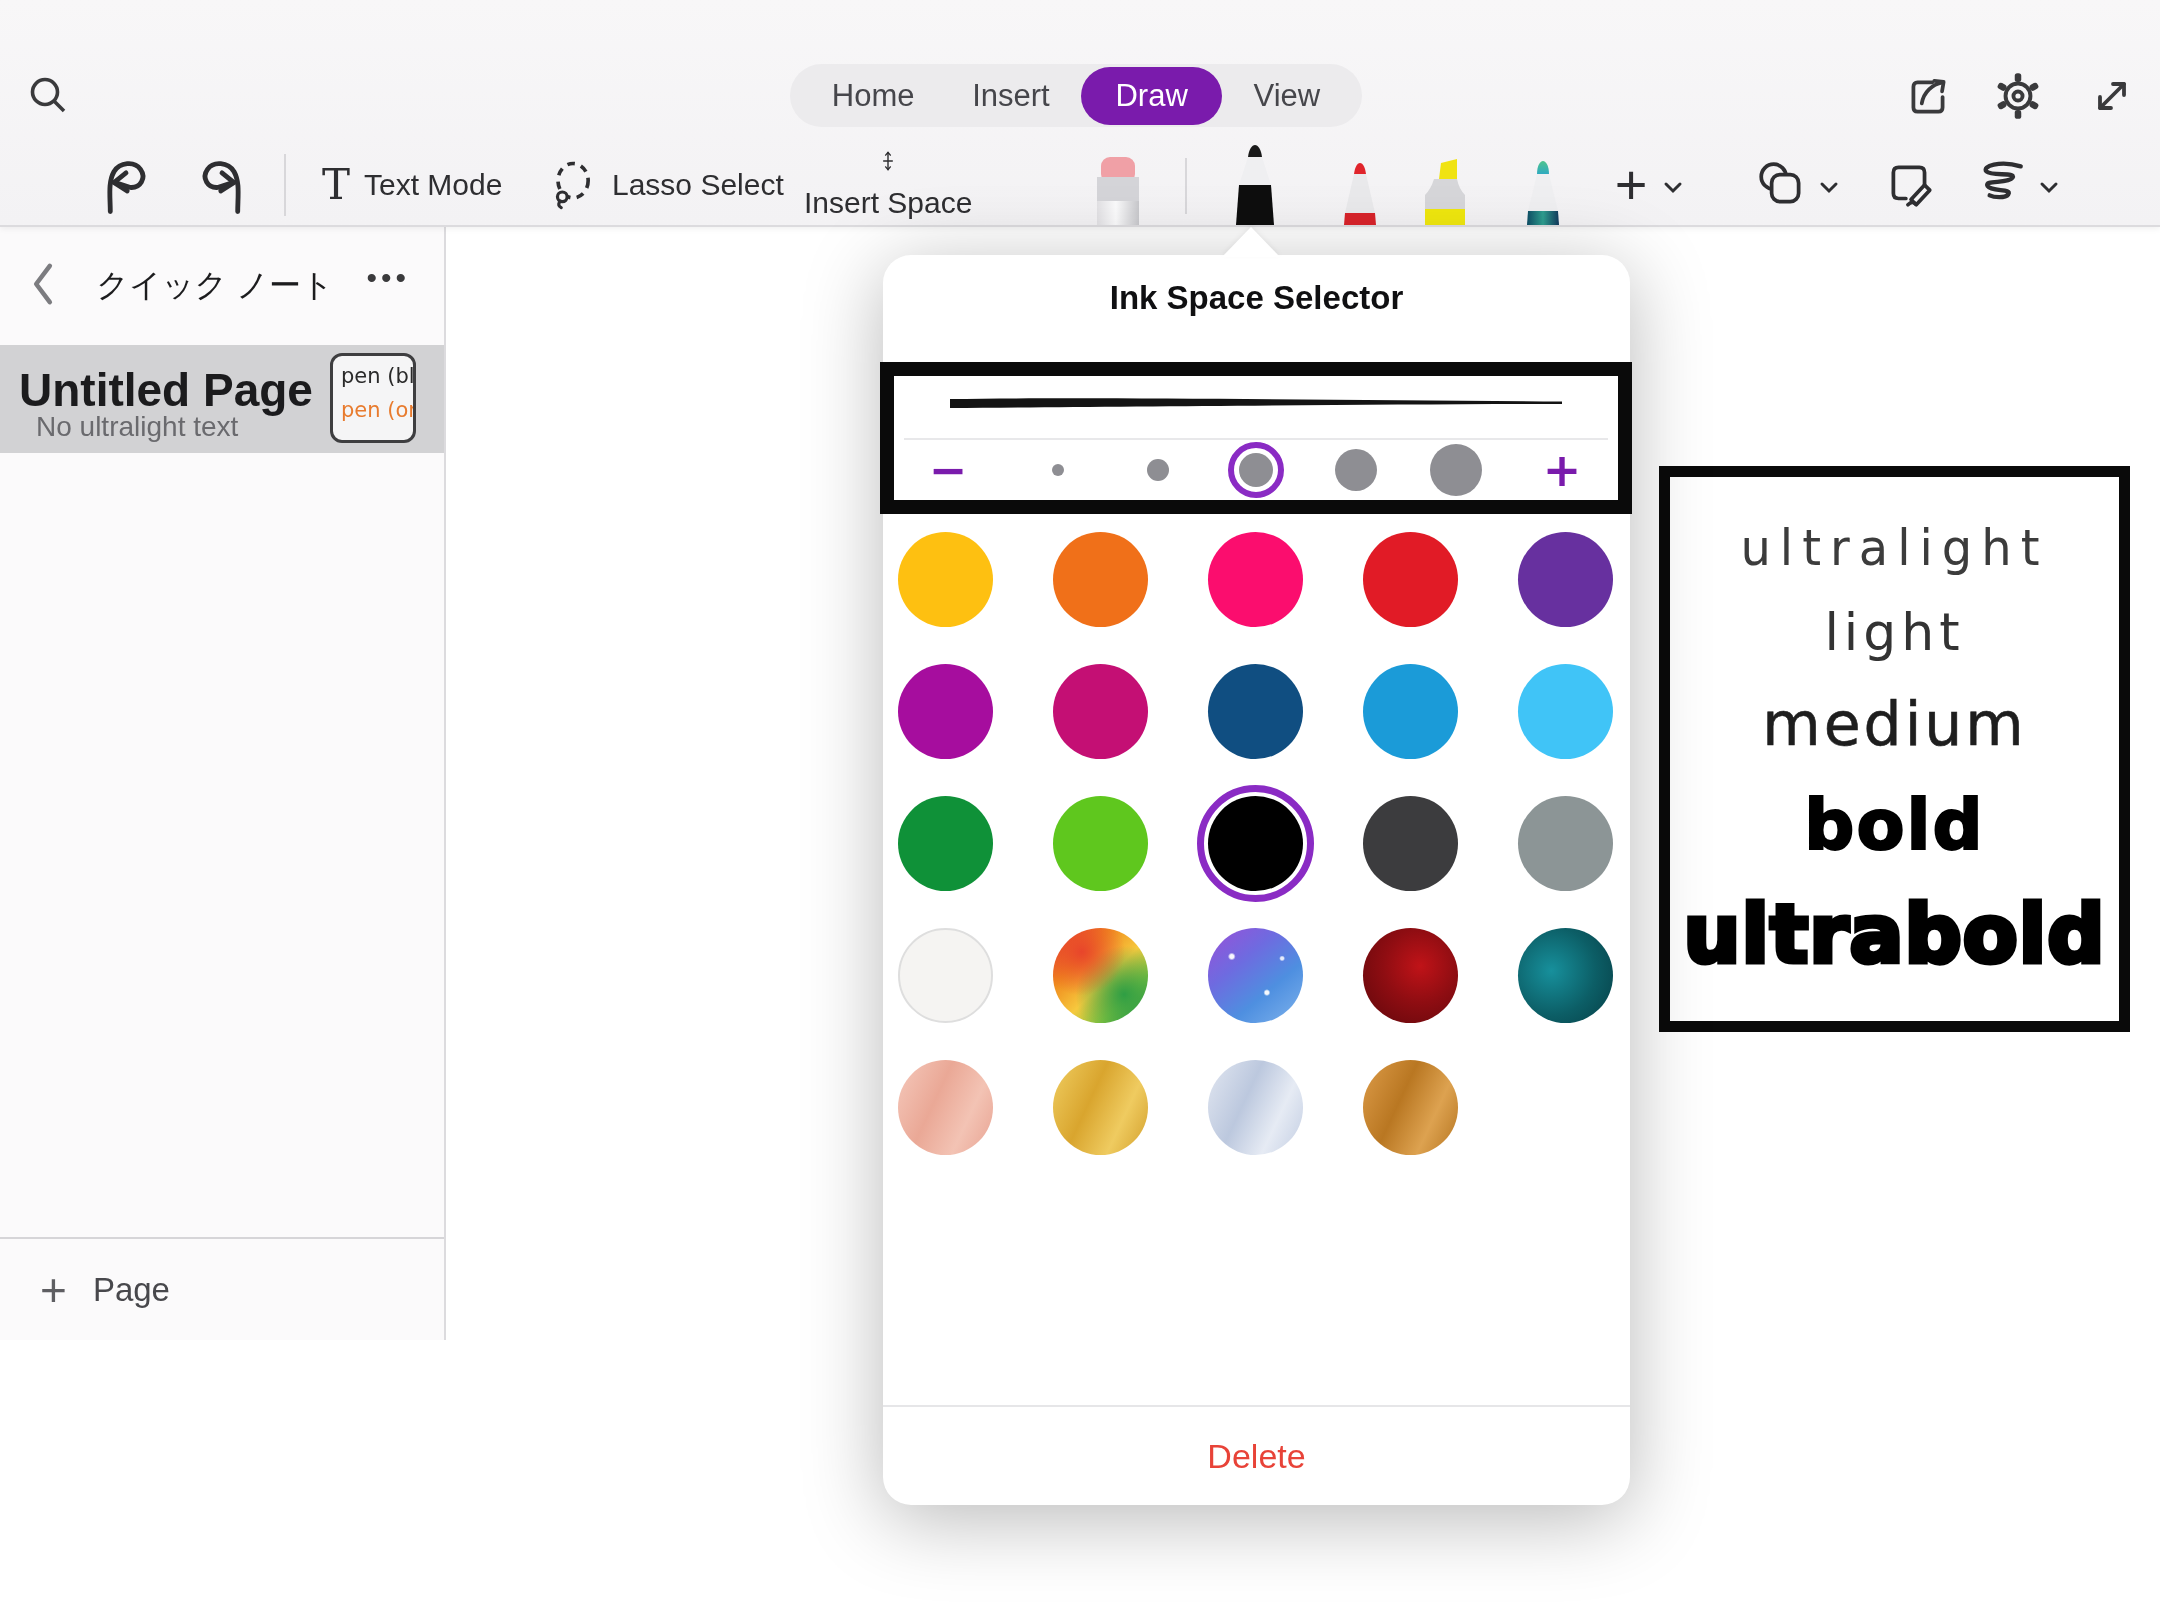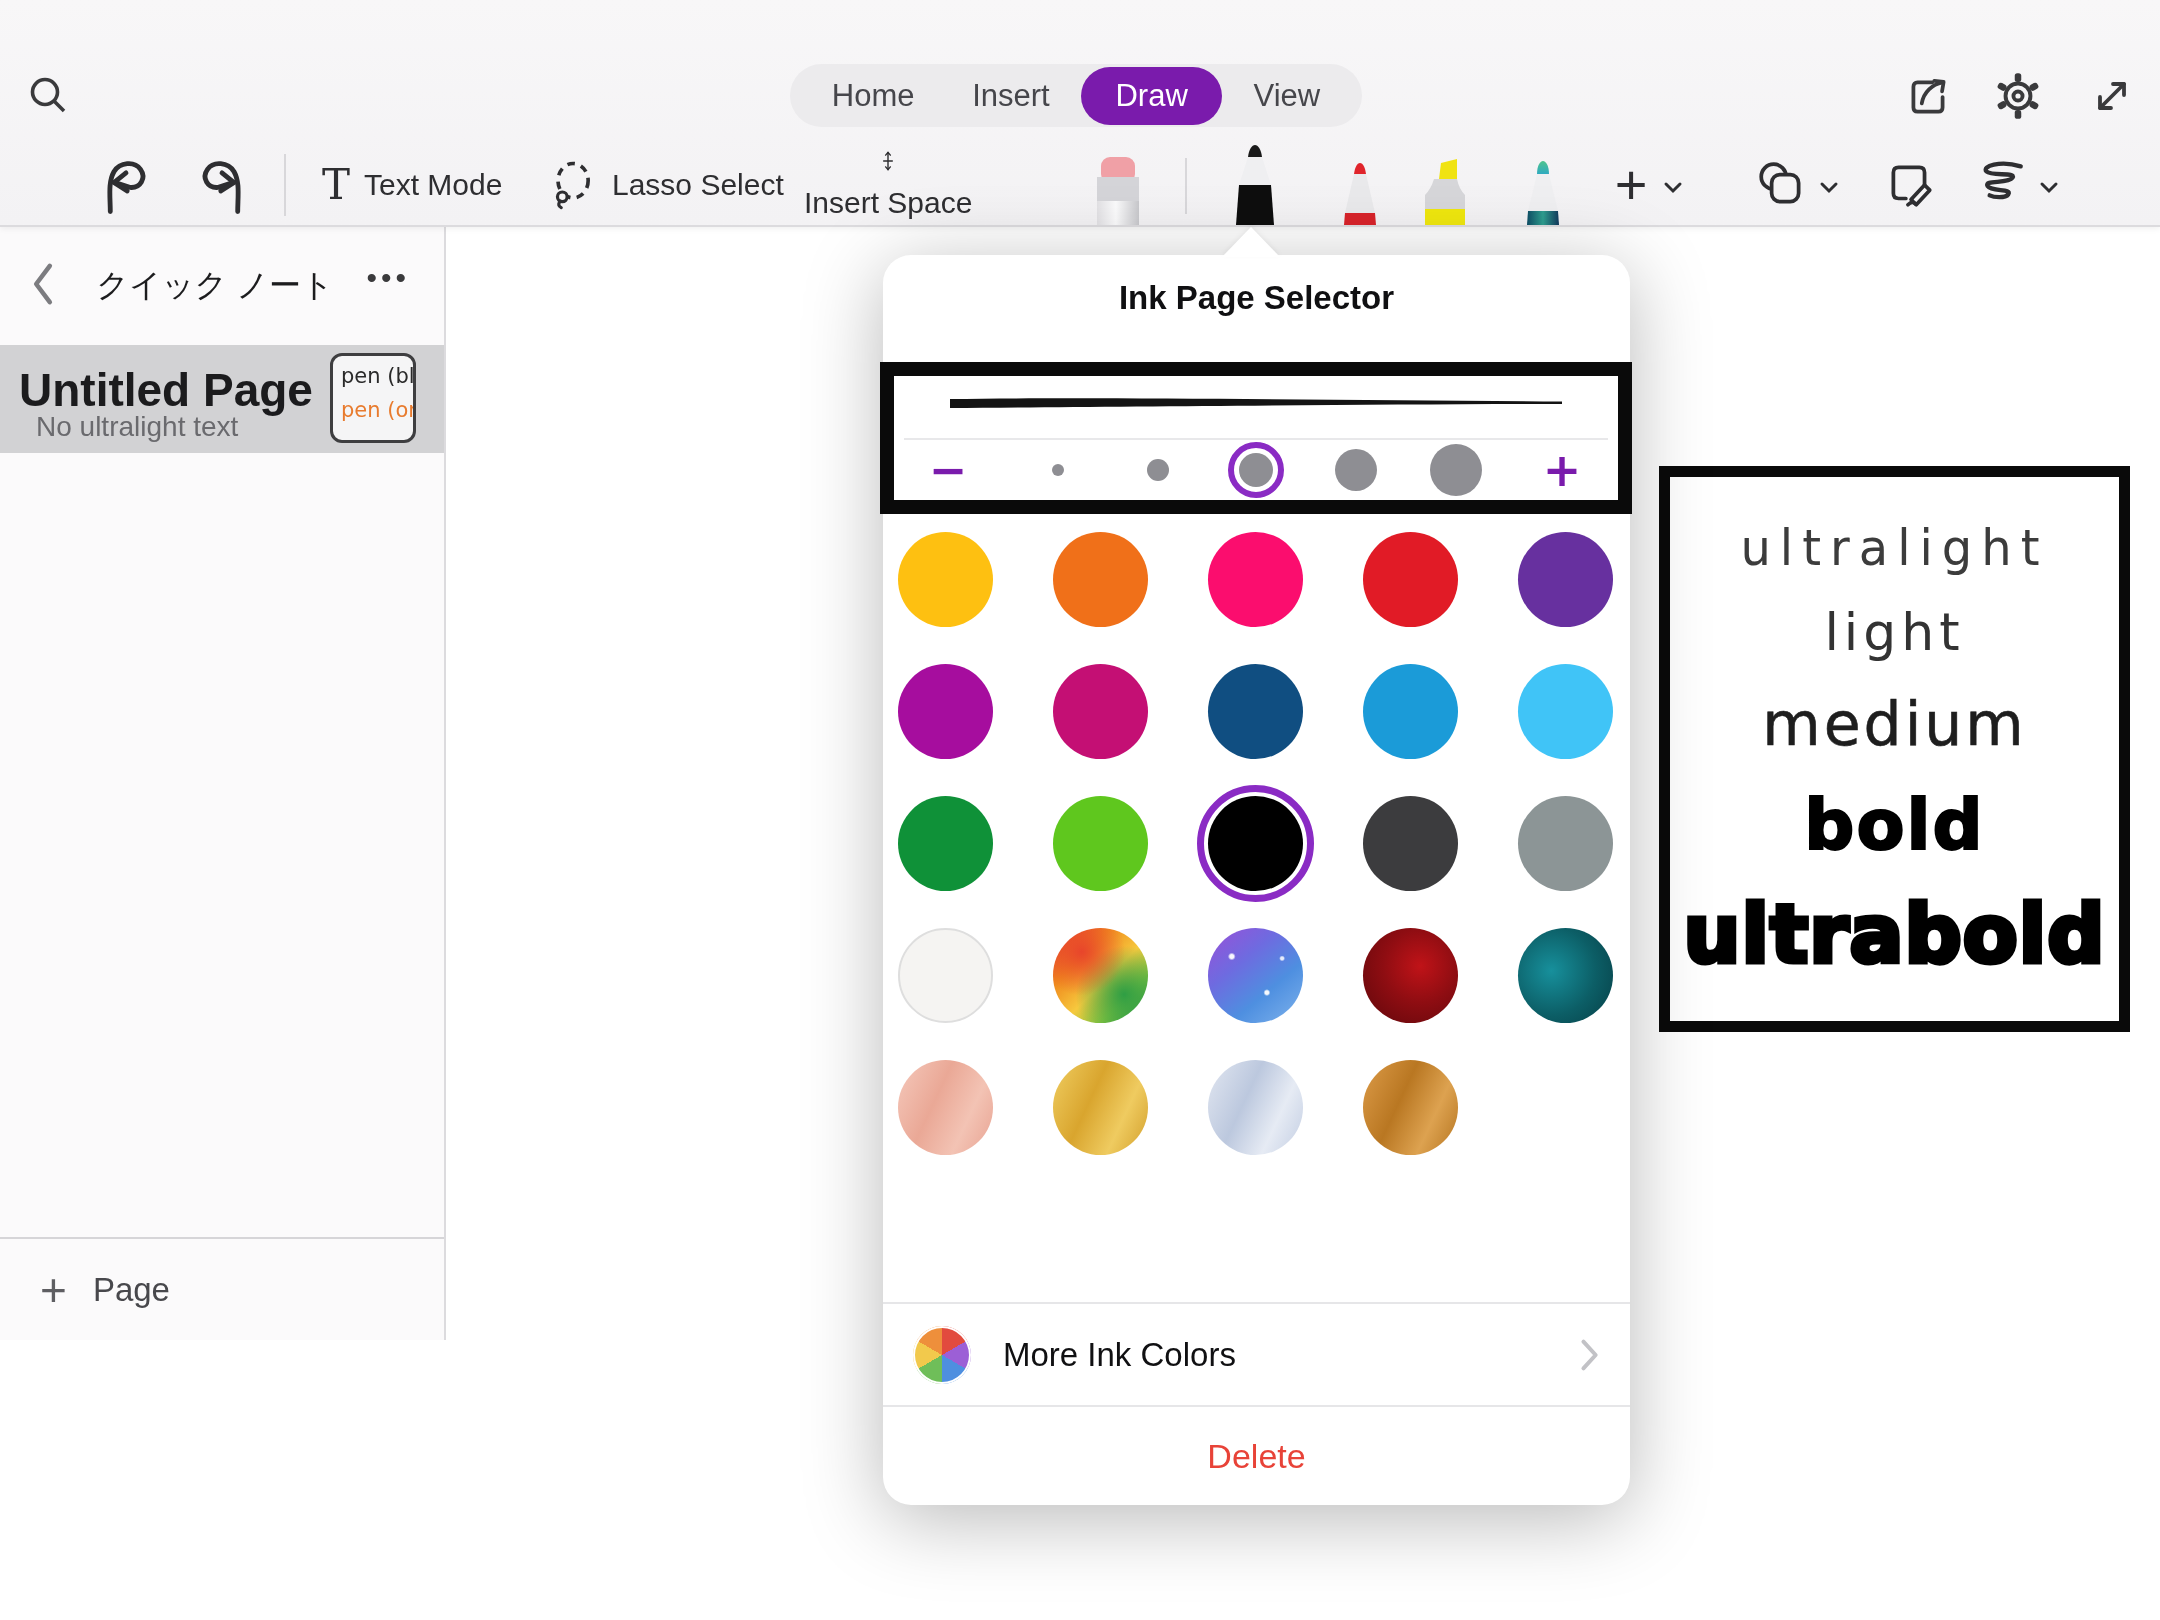--- a/index.html
+++ b/index.html
@@ -299,21 +299,21 @@
     </div>
 
     <div class="sb-footer">
       <span class="plus">+</span>
       <span class="lbl">Page</span>
     </div>
   </div>
 
   <div class="caret"></div>
   <div class="popup">
-    <div class="popup-title">Ink Page Selector</div>
+    <div class="popup-title">Ink Space Selector</div>
 
     <div class="anno-box">
       <svg class="stroke-preview" width="620" height="34" viewBox="0 0 620 34">
         <path d="M4 13 C150 11 400 14 616 15.5 L616 18 C400 18.5 150 21 4 22 Z" fill="#141414"></path>
       </svg>
       <div class="size-divider"></div>
       <div class="size-row" id="size-row">
           <span class="sz-btn" style="left: 54px;">−</span>
           <div class="size-dot" style="width: 12px; height: 12px; left: 164px;"></div>
           <div class="size-dot" style="width: 22px; height: 22px; left: 264px;"></div>
@@ -344,27 +344,20 @@
         <div class="swatch" style="background: radial-gradient(circle at 30% 25%, rgb(232, 69, 43) 0%, rgba(232, 69, 43, 0) 45%), radial-gradient(circle at 75% 70%, rgb(47, 158, 68) 0%, rgba(47, 158, 68, 0) 50%), linear-gradient(135deg, rgb(232, 69, 43) 5%, rgb(240, 138, 29) 30%, rgb(246, 201, 62) 55%, rgb(140, 198, 63) 75%, rgb(47, 158, 68) 95%);"></div>
         <div class="swatch" style="background: radial-gradient(circle at 25% 30%, rgba(255, 255, 255, 0.95) 2%, rgba(255, 255, 255, 0) 4%), radial-gradient(circle at 62% 68%, rgba(255, 255, 255, 0.95) 2%, rgba(255, 255, 255, 0) 4%), radial-gradient(circle at 78% 32%, rgba(255, 255, 255, 0.85) 1.5%, rgba(255, 255, 255, 0) 3%), linear-gradient(140deg, rgb(154, 79, 216) 0%, rgb(110, 107, 224) 35%, rgb(78, 143, 224) 65%, rgb(127, 179, 236) 100%);"></div>
         <div class="swatch" style="background: radial-gradient(circle at 60% 40%, rgb(192, 19, 24) 0%, rgb(143, 13, 18) 45%, rgb(94, 7, 11) 100%);"></div>
         <div class="swatch" style="background: radial-gradient(circle at 35% 45%, rgb(23, 144, 156) 0%, rgb(12, 94, 102) 55%, rgb(6, 62, 69) 100%);"></div>
         <div class="swatch" style="background: linear-gradient(115deg, rgb(245, 201, 188) 0%, rgb(234, 168, 150) 40%, rgb(243, 195, 180) 70%, rgb(232, 163, 146) 100%);"></div>
         <div class="swatch" style="background: linear-gradient(115deg, rgb(240, 206, 98) 0%, rgb(217, 165, 46) 40%, rgb(239, 203, 96) 70%, rgb(210, 158, 42) 100%);"></div>
         <div class="swatch" style="background: linear-gradient(115deg, rgb(226, 231, 241) 0%, rgb(188, 200, 222) 40%, rgb(230, 235, 244) 70%, rgb(194, 205, 226) 100%);"></div>
         <div class="swatch" style="background: linear-gradient(115deg, rgb(221, 156, 73) 0%, rgb(185, 119, 34) 40%, rgb(221, 162, 80) 70%, rgb(181, 116, 31) 100%);"></div>
       </div>
 
-    <div class="more-row">
-      <div class="wheel"></div>
-      <span class="more-lbl">More Ink Colors</span>
-      <svg class="more-chev" width="30" height="40" viewBox="0 0 26 36" fill="none" stroke="#C2C2C6" stroke-width="3.6" stroke-linecap="round" stroke-linejoin="round">
-          <path d="M8 6 L19 18 L8 30"></path>
-        </svg>
-    </div>
 
     <div class="delete-row">
       <span class="delete-lbl">Delete</span>
     </div>
   </div>
 
   <div class="weight-box" id="weight-box">
       <div class="wsample w0">ultralight</div>
       <div class="wsample w1">light</div>
       <div class="wsample w2">medium</div>

